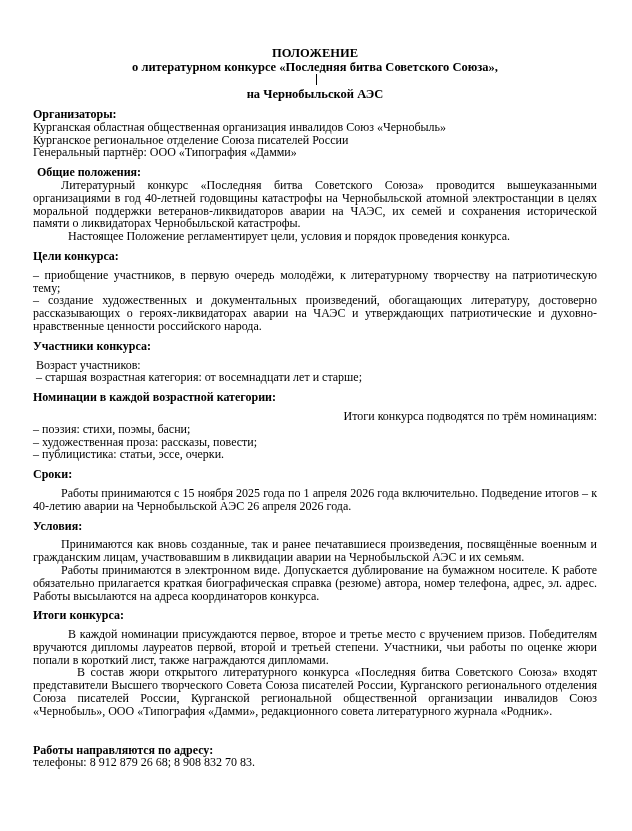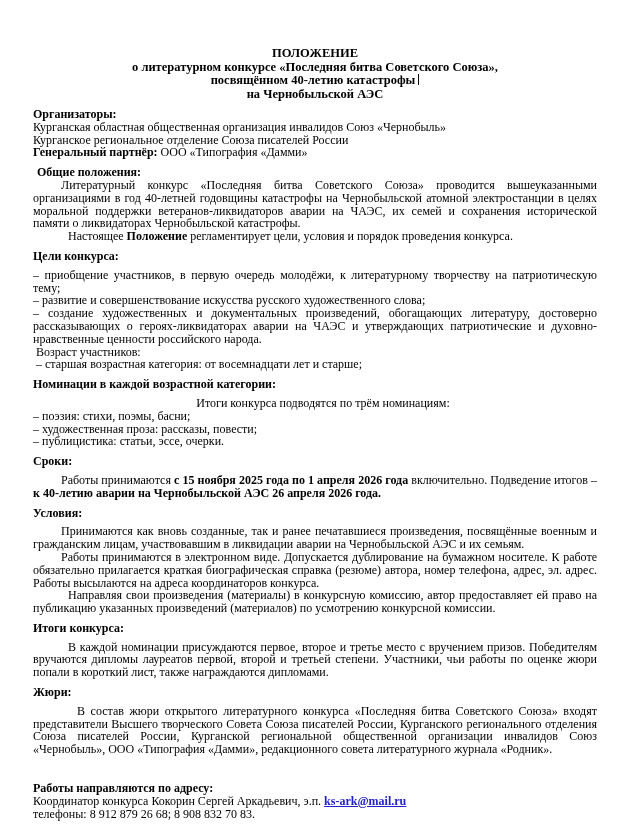--- a/index.html
+++ b/index.html
@@ -15,89 +15,86 @@
   .cursor{display:inline-block;width:1px;height:11px;background:#000;margin-left:3px;vertical-align:-1px;}
   .sec-h{font-weight:bold;margin-top:7px;margin-bottom:6px;}
   .sec-h.tight{margin-bottom:0;}
   .sec-h.ind{padding-left:4px;}
   .para{text-align:justify;text-indent:28px;}
   .para.d35{text-indent:35px;}
   .para.d44{text-indent:44px;}
   .para.d16{text-indent:16px;}
   .line{}
   .line.sp{padding-left:3px;}
-  .b{font-weight:bold;}
+  .b{font-weight:normal;}
   a.link{color:var(--link,#2222cc);font-weight:bold;text-decoration:underline;cursor:pointer;}
 </style>
 </head>
 <body style="background: rgb(255, 255, 255); color: rgb(0, 0, 0);">
 
 <div class="page">
 
   <div class="title">
     <div class="t-line">ПОЛОЖЕНИЕ</div>
     <div class="t-line">о литературном конкурсе «Последняя битва Советского Союза»,</div>
-    <div class="t-line"><span>посвящённом 40-летию катастрофы</span><span class="cursor"></span></div>
+    <div class="t-line"><span class="cursor"></span></div>
     <div class="t-line">на Чернобыльской АЭС</div>
   </div>
 
   <div>
     <div class="sec-h tight">Организаторы:</div>
     <div class="line">Курганская областная общественная организация инвалидов Союз «Чернобыль»</div>
     <div class="line">Курганское региональное отделение Союза писателей России</div>
     <div class="line"><span class="b">Генеральный партнёр:</span><span> ООО «Типография «Дамми»</span></div>
   </div>
 
   <div>
     <div class="sec-h tight ind">Общие положения:</div>
     <div class="para">Литературный конкурс «Последняя битва Советского Союза» проводится вышеуказанными организациями в год 40-летней годовщины катастрофы на Чернобыльской атомной электростанции в целях моральной поддержки ветеранов-ликвидаторов аварии на ЧАЭС, их семей и сохранения исторической памяти о ликвидаторах Чернобыльской катастрофы.</div>
     <div class="para d35"><span>Настоящее </span><span class="b">Положение</span><span> регламентирует цели, условия и порядок проведения конкурса.</span></div>
   </div>
 
   <div>
     <div class="sec-h">Цели конкурса:</div>
     <div class="para" style="text-indent:0">– приобщение участников, в первую очередь молодёжи, к литературному творчеству на патриотическую тему;</div>
-    <div class="para" style="text-indent:0">– развитие и совершенствование искусства русского художественного слова;</div>
     <div class="para" style="text-indent:0">– создание художественных и документальных произведений, обогащающих литературу, достоверно рассказывающих о героях-ликвидаторах аварии на ЧАЭС и утверждающих патриотические и духовно-нравственные ценности российского народа.</div>
   </div>
 
   <div>
+    <div class="sec-h">Участники конкурса:</div>
     <div class="line sp">Возраст участников:</div>
     <div class="line sp">– старшая возрастная категория: от восемнадцати лет и старше;</div>
   </div>
 
   <div>
     <div class="sec-h">Номинации в каждой возрастной категории:</div>
-    <div class="para d16" style="text-align:center">Итоги конкурса подводятся по трём номинациям:</div>
+    <div class="para d16" style="text-align:right">Итоги конкурса подводятся по трём номинациям:</div>
     <div class="line">– поэзия: стихи, поэмы, басни;</div>
     <div class="line">– художественная проза: рассказы, повести;</div>
     <div class="line">– публицистика: статьи, эссе, очерки.</div>
   </div>
 
   <div>
     <div class="sec-h">Сроки:</div>
     <div class="para"><span>Работы принимаются </span><span class="b">с 15 ноября 2025 года по 1 апреля 2026 года</span><span> включительно. Подведение итогов – </span><span class="b">к 40-летию аварии на Чернобыльской АЭС 26 апреля 2026 года.</span></div>
   </div>
 
   <div>
     <div class="sec-h">Условия:</div>
     <div class="para">Принимаются как вновь созданные, так и ранее печатавшиеся произведения, посвящённые военным и гражданским лицам, участвовавшим в ликвидации аварии на Чернобыльской АЭС и их семьям.</div>
     <div class="para">Работы принимаются в электронном виде. Допускается дублирование на бумажном носителе. К работе обязательно прилагается краткая биографическая справка (резюме) автора, номер телефона, адрес, эл. адрес. Работы высылаются на адреса координаторов конкурса.</div>
-    <div class="para d35">Направляя свои произведения (материалы) в конкурсную комиссию, автор предоставляет ей право на публикацию указанных произведений (материалов) по усмотрению конкурсной комиссии.</div>
   </div>
 
   <div>
     <div class="sec-h">Итоги конкурса:</div>
     <div class="para d35">В каждой номинации присуждаются первое, второе и третье место с вручением призов. Победителям вручаются дипломы лауреатов первой, второй и третьей степени. Участники, чьи работы по оценке жюри попали в короткий лист, также награждаются дипломами.</div>
   </div>
 
   <div>
-    <div class="sec-h">Жюри:</div>
     <div class="para d44">В состав жюри открытого литературного конкурса «Последняя битва Советского Союза» входят представители Высшего творческого Совета Союза писателей России, Курганского регионального отделения Союза писателей России, Курганской региональной общественной организации инвалидов Союз «Чернобыль», ООО «Типография «Дамми», редакционного совета литературного журнала «Родник».</div>
   </div>
 
   <div>
     <div class="sec-h tight" style="margin-top:26px">Работы направляются по адресу:</div>
-    <div class="line"><span>Координатор конкурса Кокорин Сергей Аркадьевич, э.п. </span><a class="b link" href="#">ks-ark@mail.ru</a></div>
     <div class="line">телефоны: 8 912 879 26 68; 8 908 832 70 83.</div>
   </div>
 
 </div>
 
 </body></html>

